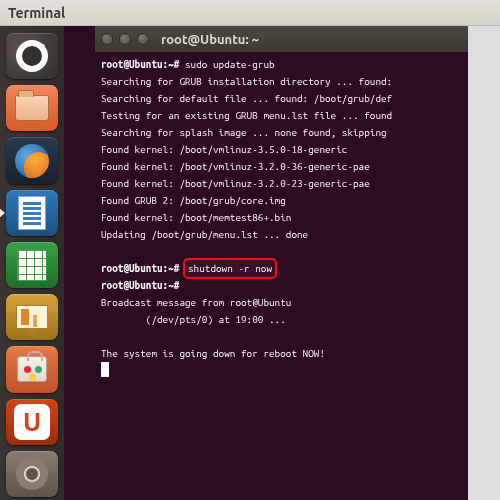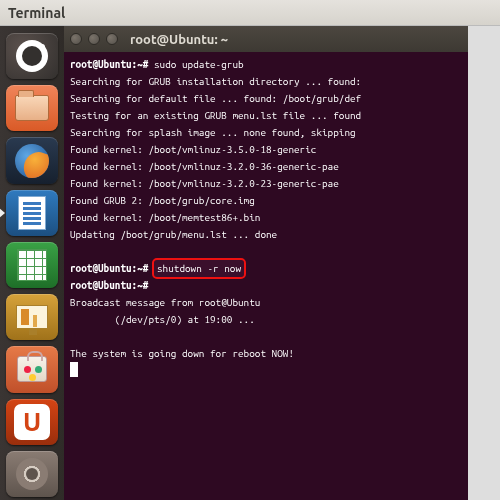--- a/index.html
+++ b/index.html
@@ -105,21 +105,21 @@
   .gear-icon::before{content:"";position:absolute;inset:10px;border-radius:50%;background:#5e544d;}
 
   
   .terminal-window {
     position: absolute;
     top: 26px; left: 64px;
     width: 404px; height: 474px;
     background: #2e0922;
     color: #fff;
     font-family: "Ubuntu Mono","DejaVu Sans Mono",monospace;
-    display: flex; flex-direction: column;
+    display: flex; flex-direction: column; padding-left: 31px;
   }
   .term-titlebar {
     height: 26px;
     background: linear-gradient(#4c4740, #3d3933);
     display: flex; align-items: center; padding: 0 6px;
     font-size: 13px; font-weight: bold; color: #dfdbd2;
     font-family: "Ubuntu", sans-serif;
   }
   .win-btn { width:12px;height:12px;border-radius:50%;margin-right:6px;
     background: radial-gradient(circle at 35% 35%, #7a736a, #54504a);

